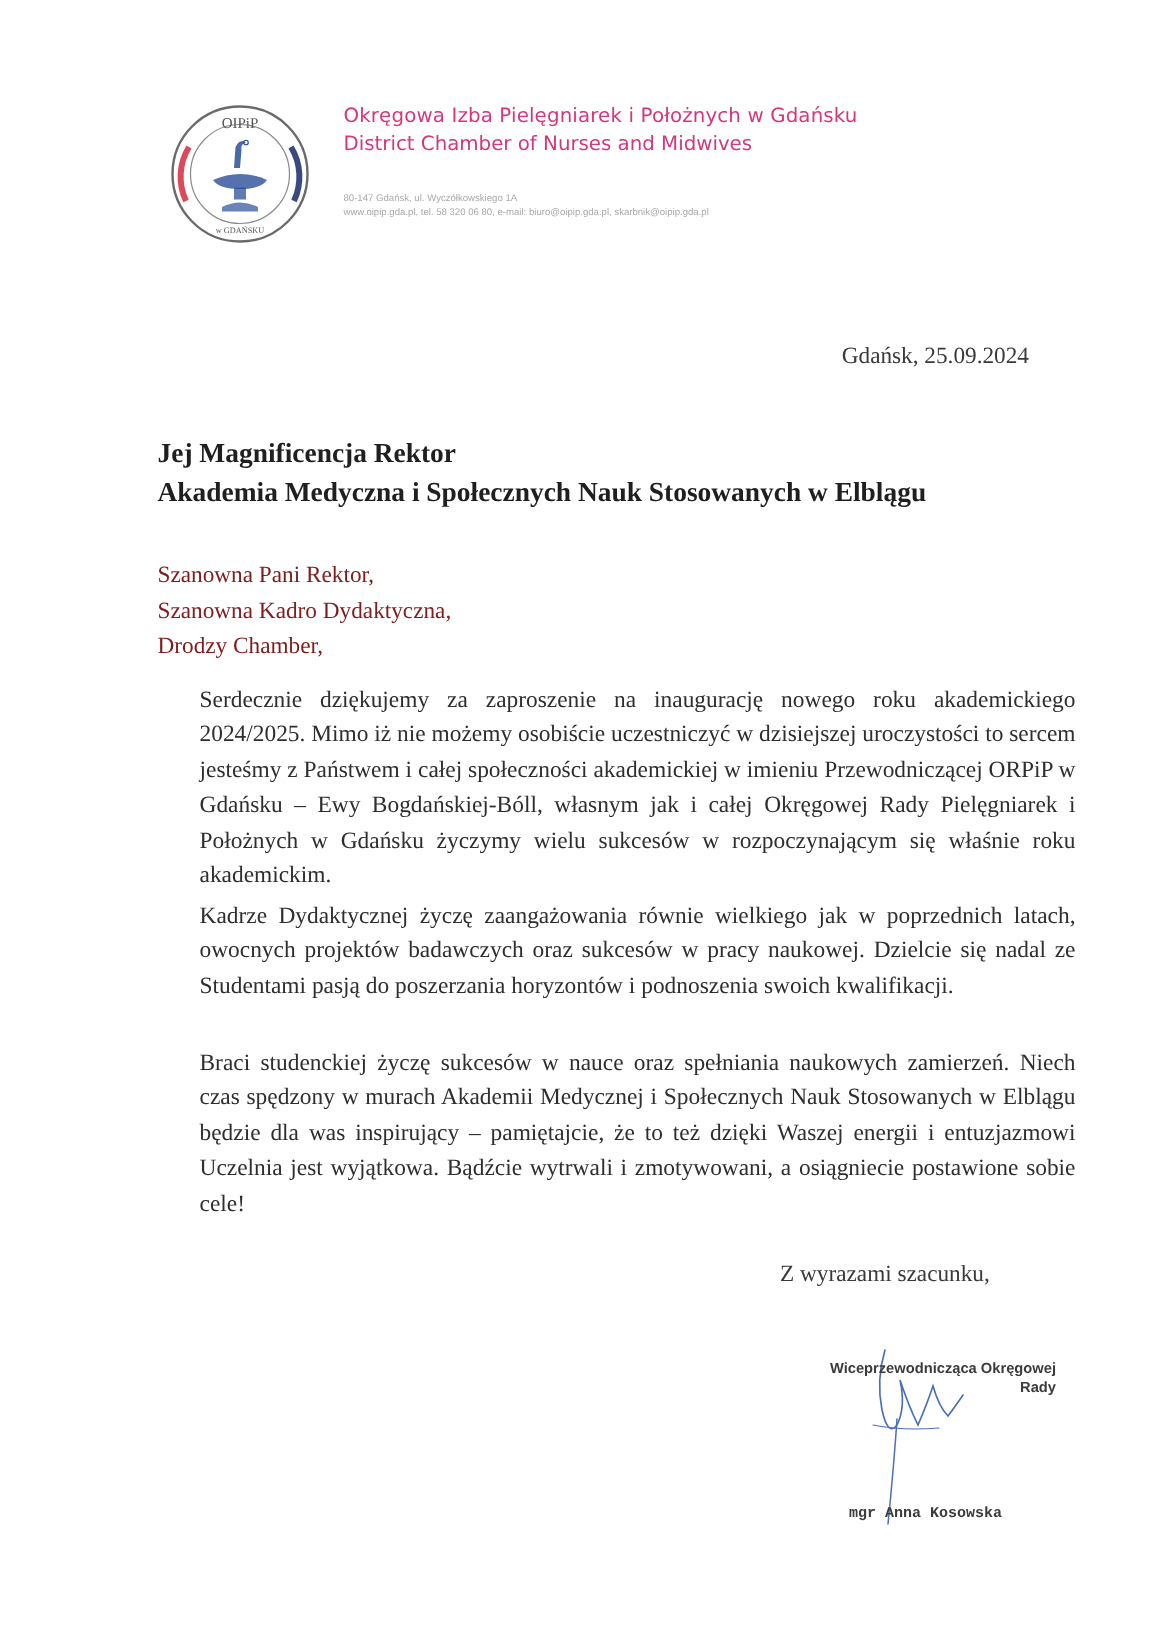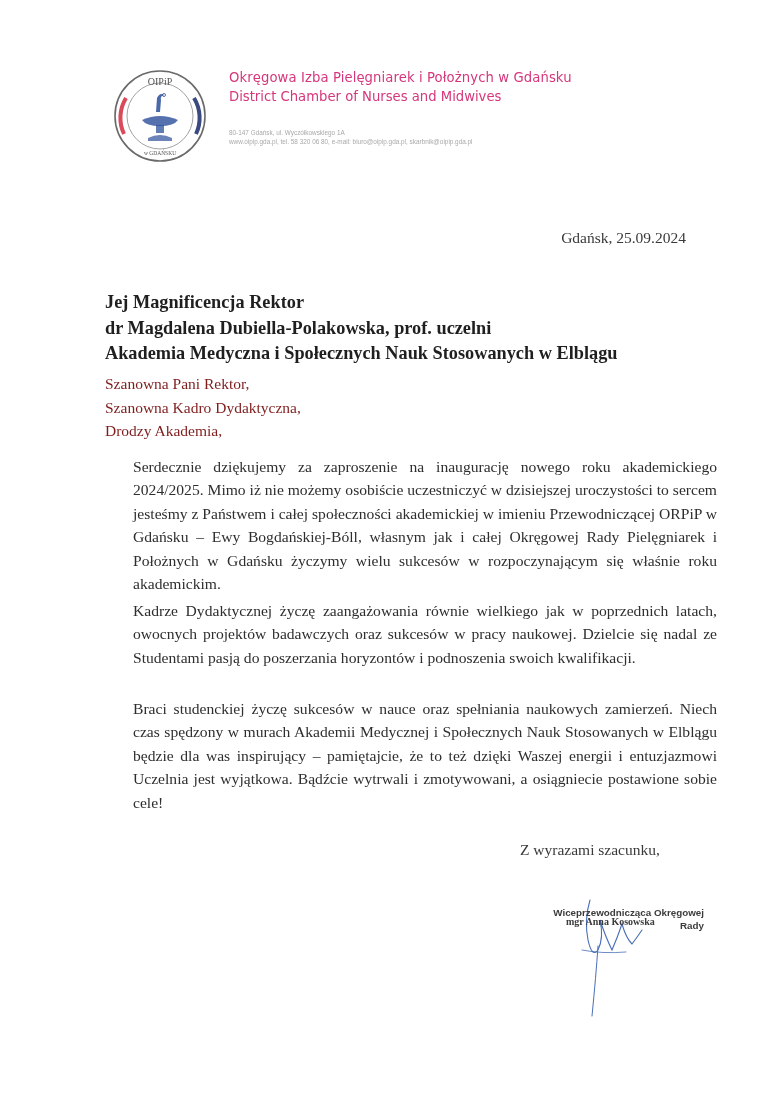--- a/index.html
+++ b/index.html
@@ -12,21 +12,21 @@
     .addr2 { top: 138px; }
     .date { position: absolute; right: 82px; top: 229px; font-size: 15.5px; color: #3a3a3a; margin-left: 28px; }
     .recipient { position: absolute; left: 105px; top: 290px; font-weight: bold; font-size: 18.3px; line-height: 25.5px; color: #1f1f1f; white-space: nowrap; }
     .salutation { position: absolute; left: 105px; top: 372px; font-size: 15.5px; line-height: 23.5px; color: #7f1d1d; }
     .para { position: absolute; left: 105px; width: 584px; font-size: 15.6px; line-height: 23.4px; text-align: justify; color: #2e2e2e; margin-left: 28px; }
     .p1 { top: 455px; }
     .p2 { top: 599px; }
     .p3 { top: 697px; }
     .closing { position: absolute; left: 520px; top: 809px; font-size: 15.5px; color: #3a3a3a; margin-top: 32px; }
     .sig-title { position: absolute; left: 536px; top: 906px; width: 168px; font-family: "Liberation Sans", sans-serif; font-size: 9.8px; line-height: 13px; text-align: right; color: #3b3b3b; font-weight: bold; }
-    .sig-name { position: absolute; left: 566px; top: 916px; font-family: Liberation Serif, serif; font-size: 10px; font-weight: bold; color: #3b3b3b; }
+    .sig-name { position: absolute; left: 566px; top: 1004px; font-family: Liberation Mono, monospace; font-size: 10px; font-weight: bold; color: #3b3b3b; }
     .signature { position: absolute; left: 560px; top: 890px; width: 110px; height: 130px; }
     p { margin: 0; }
     .line { display: block; }
   </style>
 </head>
 <body>
 
 <svg class="logo" viewBox="0 0 96 96">
   <circle cx="48" cy="48" r="45" fill="none" stroke="#6a6a6a" stroke-width="1.6"></circle>
   <circle cx="48" cy="48" r="33" fill="none" stroke="#8a8a8a" stroke-width="0.8"></circle>
@@ -45,28 +45,27 @@
 
 <div class="org-name">Okręgowa Izba Pielęgniarek i Położnych w Gdańsku</div>
 <div class="org-name-en">District Chamber of Nurses and Midwives</div>
 <div class="addr addr1">80-147 Gdańsk, ul. Wyczółkowskiego 1A</div>
 <div class="addr addr2">www.oipip.gda.pl, tel. 58 320 06 80, e-mail: biuro@oipip.gda.pl, skarbnik@oipip.gda.pl</div>
 
 <div class="date">Gdańsk, 25.09.2024</div>
 
 <div class="recipient">
   <span class="line">Jej Magnificencja Rektor</span>
-  <span class="line">dr Magdalena Dubiella-Polakowska, prof. uczelni</span>
   <span class="line">Akademia Medyczna i Społecznych Nauk Stosowanych w Elblągu</span>
 </div>
 
 <div class="salutation">
   <span class="line">Szanowna Pani Rektor,</span>
   <span class="line">Szanowna Kadro Dydaktyczna,</span>
-  <span class="line">Drodzy Akademia,</span>
+  <span class="line">Drodzy Chamber,</span>
 </div>
 
 <p class="para p1">Serdecznie dziękujemy za zaproszenie na inaugurację nowego roku akademickiego 2024/2025. Mimo iż nie możemy osobiście uczestniczyć w dzisiejszej uroczystości to sercem jesteśmy z Państwem i całej społeczności akademickiej w imieniu Przewodniczącej ORPiP w Gdańsku – Ewy Bogdańskiej-Bóll, własnym jak i całej Okręgowej Rady Pielęgniarek i Położnych w Gdańsku życzymy wielu sukcesów w rozpoczynającym się właśnie roku akademickim.</p>
 <p class="para p2">Kadrze Dydaktycznej życzę zaangażowania równie wielkiego jak w poprzednich latach, owocnych projektów badawczych oraz sukcesów w pracy naukowej. Dzielcie się nadal ze Studentami pasją do poszerzania horyzontów i podnoszenia swoich kwalifikacji.</p>
 <p class="para p3">Braci studenckiej życzę sukcesów w nauce oraz spełniania naukowych zamierzeń. Niech czas spędzony w murach Akademii Medycznej i Społecznych Nauk Stosowanych w Elblągu będzie dla was inspirujący – pamiętajcie, że to też dzięki Waszej energii i entuzjazmowi Uczelnia jest wyjątkowa. Bądźcie wytrwali i zmotywowani, a osiągniecie postawione sobie cele!</p>
 
 <div class="closing">Z wyrazami szacunku,</div>
 
 <svg class="signature" viewBox="0 0 110 130">
   <path d="M30 10 q-6 20 -2 40 q4 18 10 10 q6 -12 2 -30 q6 18 12 30 q6 -14 10 -26 q4 14 10 20 q6 -8 10 -14" fill="none" stroke="#4a6fb8" stroke-width="1.1" stroke-linecap="round"></path>

